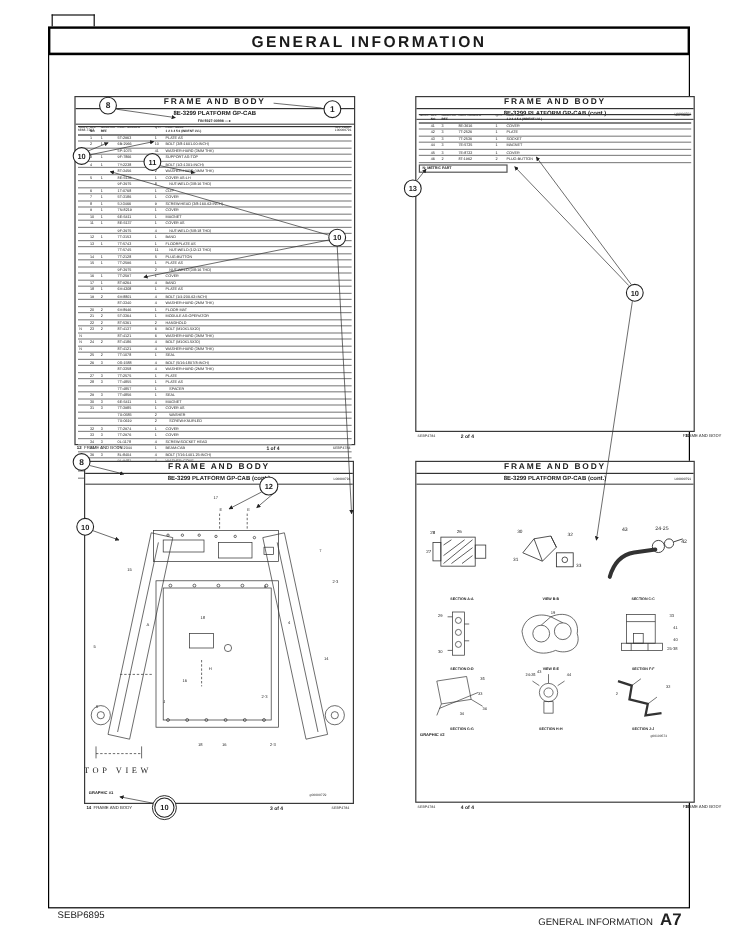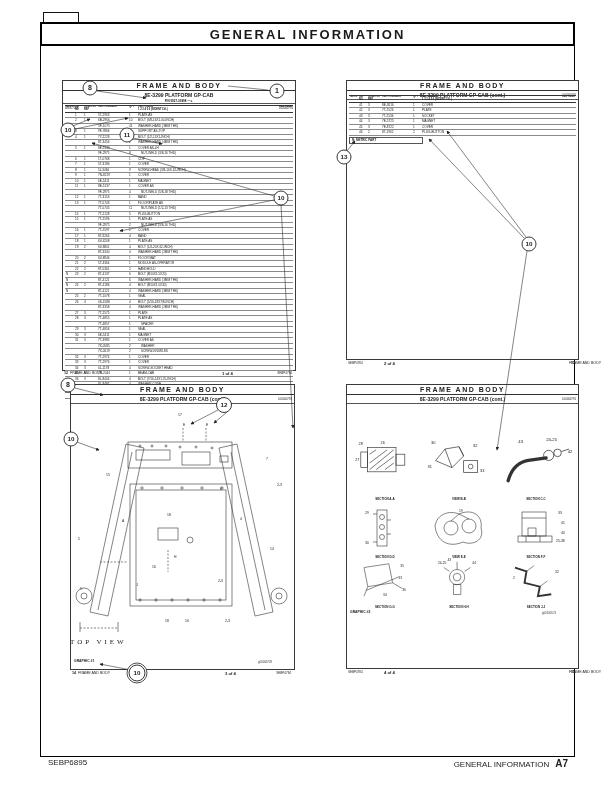--- a/index.html
+++ b/index.html
@@ -45,21 +45,21 @@
   .topview{position:absolute;font-size:7px;letter-spacing:3px;color:#222;text-align:left;
            font-family:Liberation Serif, serif;}
 
   .p4cell{position:absolute;}
   .p4cap{position:absolute;left:0;right:0;bottom:-5px;text-align:center;
          font-size:3px;font-weight:bold;color:#222;}
 
   
   .pg-foot-l{left:48px;top:758px;font-size:8px;color:#222;}
   .pg-foot-r{right:44px;top:758px;font-size:8px;color:#222;}
-  .pg-foot-r b{font-size:10px;margin-left:6px;}
+  .pg-foot-r b{font-size:14px;margin-left:6px;}
 
   svg{display:block;}
   .sk{stroke:#333;fill:none;stroke-width:0.6;}
   .skb{stroke:#333;fill:none;stroke-width:2.6;stroke-linecap:round;stroke-linejoin:round;}
 </style>
 </head>
 <body>
 
 <div class="page">
 

